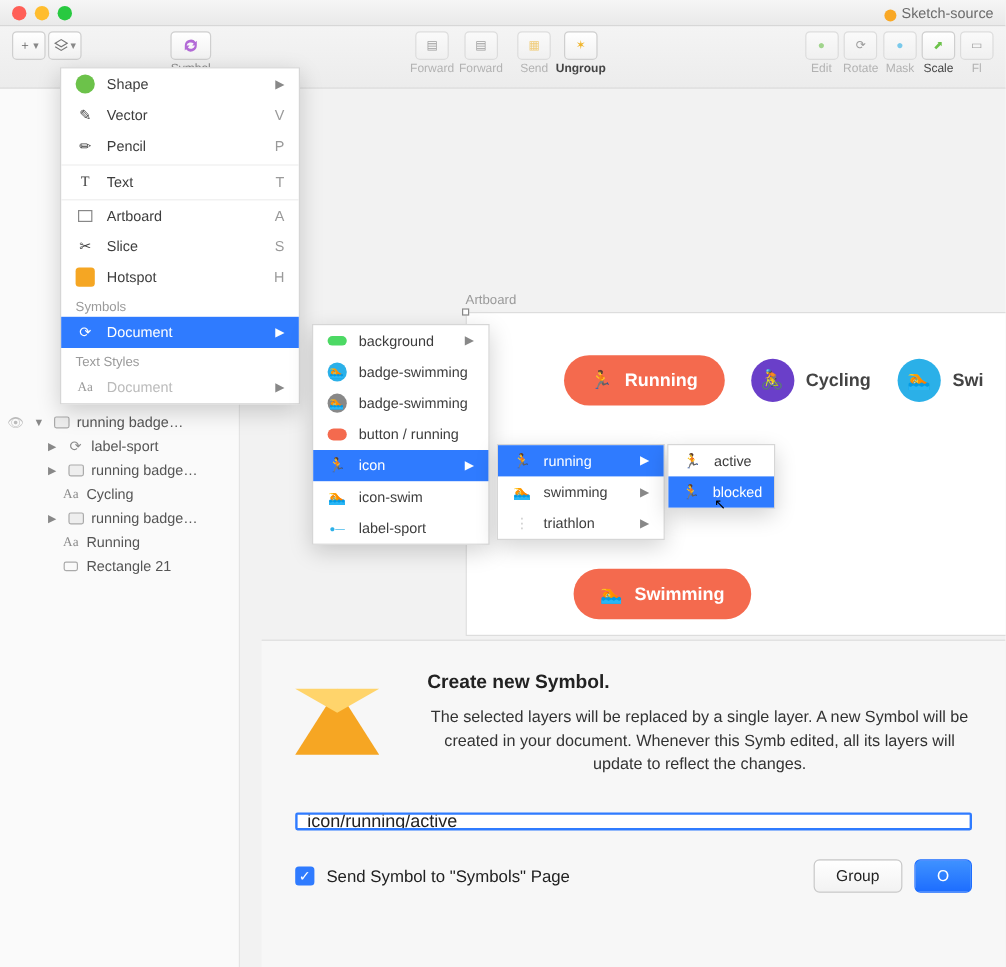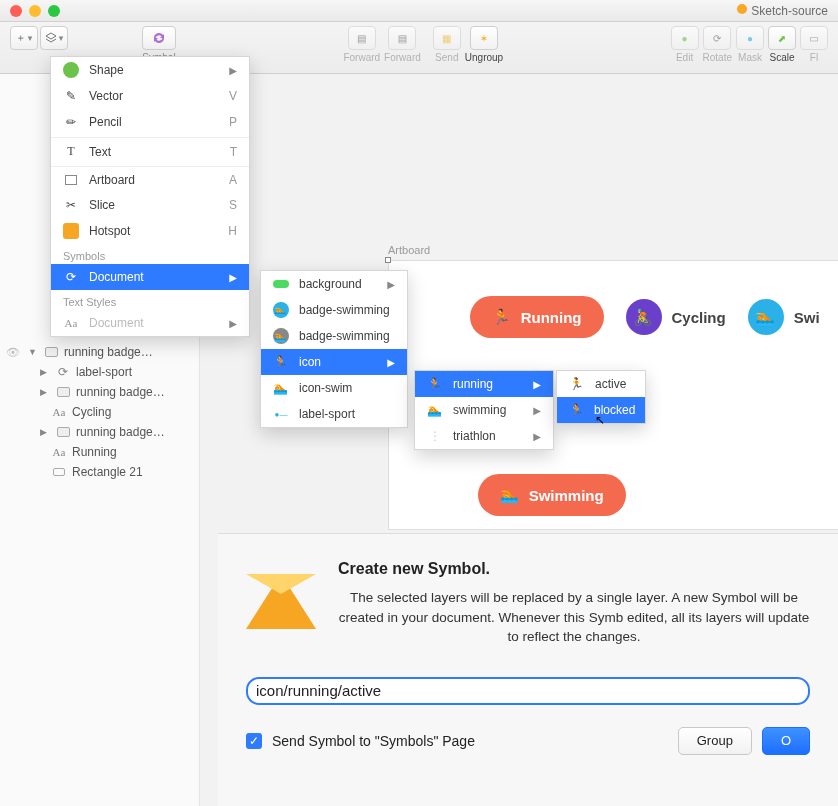--- a/index.html
+++ b/index.html
@@ -3,21 +3,21 @@
 <meta charset="utf-8">
 <style>
   * { box-sizing: border-box; margin: 0; padding: 0; font-family: -apple-system, "Helvetica Neue", Arial, sans-serif; }
   body { background: #f5f5f5; width: 838px; height: 806px; overflow: hidden; position: relative; }
 
   
   .titlebar { height: 22px; background: linear-gradient(#f6f6f6,#e9e9e9); display:flex; align-items:center; padding:0 10px; border-bottom:1px solid #d0d0d0;}
   .traffic { display:flex; gap:7px; }
   .tl { width:12px; height:12px; border-radius:50%; }
   .tl.red{background:#ff5f57;} .tl.yellow{background:#ffbd2e;} .tl.green{background:#28c940;}
-  .doc-title { margin-left:auto; font-size:12px; color:#6b6b6b; display:flex; align-items:flex-start; gap:4px;}
+  .doc-title { margin-left:auto; font-size:12px; color:#6b6b6b; display:flex; align-items:flex-end; gap:4px;}
   .sketch-dot{width:10px;height:10px;border-radius:50%;background:#f9a825;display:inline-block;}
 
   
   .toolbar { height: 52px; background: linear-gradient(#f4f4f4,#ececec); border-bottom:1px solid #cfcfcf; display:flex; align-items:flex-start; padding:4px 10px 0 10px; gap:4px; position:relative;}
   .tool-group{display:flex; flex-direction:column; align-items:center; font-size:10px; color:#8a8a8a;}
   .seg { display:flex; gap:2px; }
   .btn { height:24px; min-width:28px; border:1px solid #cfcfcf; background:linear-gradient(#fff,#f1f1f1); border-radius:4px; display:flex; align-items:center; justify-content:center; color:#666;}
   .btn.caret::after{content:"▾"; font-size:9px; margin-left:2px; color:#888;}
   .tool-label{margin-top:2px;}
   .spacer{flex:1;}
@@ -67,27 +67,27 @@
 
   .m1{left:50px; top:56px; width:200px;}
   .m2{left:260px; top:270px; width:148px;}
   .m3{left:414px; top:370px; width:140px;}
   .m4{left:556px; top:370px; width:90px;}
 
   .pill-ic,.mk-ic{width:16px;height:16px;border-radius:50%;display:inline-flex;align-items:center;justify-content:center;font-size:10px;}
 
   
   .dialog{position:absolute;left:218px;top:533px;width:620px;height:273px;background:#f7f7f7;border-top:1px solid #ddd;padding:26px 28px 20px 28px;}
-  .dialog .hdr{display:flex;gap:22px;}
+  .dialog .hdr{display:flex;gap:40px;}
   .diamond{width:70px;height:70px;position:relative;flex:none;margin-top:4px;}
   .diamond::before{content:"";position:absolute;left:0;top:10px;border-left:35px solid transparent;border-right:35px solid transparent;border-bottom:55px solid #f6a623;}
   .diamond::after{content:"";position:absolute;left:0;top:10px;border-left:35px solid transparent;border-right:35px solid transparent;border-top:20px solid #ffd46b;}
   .dialog h3{font-size:16px;font-weight:700;color:#222;margin-bottom:10px;}
   .dialog p{font-size:13.5px;color:#333;line-height:1.45;text-align:center;}
-  .name-input{margin-top:30px;width:100%;height:28px;border:2px solid #2f7bff;border-radius:13px;background:#fff;font-size:15px;padding:0 8px;color:#222;}
+  .name-input{margin-top:30px;width:100%;height:15px;border:2px solid #2f7bff;border-radius:2px;background:#fff;font-size:15px;padding:0 8px;color:#222;}
   .dlg-footer{display:flex;align-items:center;margin-top:22px;gap:10px;}
   .chk{width:16px;height:16px;border-radius:3px;background:#2f7bff;color:#fff;display:inline-flex;align-items:center;justify-content:center;font-size:12px;}
   .dlg-footer .lbl{font-size:14px;color:#222;font-weight:500;}
   .dlg-footer .sp{flex:1;}
   .macbtn{height:28px;padding:0 18px;border:1px solid #c8c8c8;border-radius:5px;background:linear-gradient(#fff,#f2f2f2);font-size:13px;color:#222;}
   .macbtn.primary{background:linear-gradient(#3f92ff,#1d6dff);color:#fff;border-color:#1d6dff;}
 
   svg{display:block;}
 </style>
 </head>
@@ -144,21 +144,21 @@
   <div class="tool-group faded" style="margin-left:8px;">
     <div class="btn">
         <span style="color:#f0b429;">▦</span>
       </div>
     <span class="tool-label">Send</span>
   </div>
   <div class="tool-group">
     <div class="btn">
         <span style="color:#f0b429;">✶</span>
       </div>
-    <span class="tool-label" style="color:#444;font-weight:400;">Ungroup</span>
+    <span class="tool-label" style="color:#444;font-weight:700;">Ungroup</span>
   </div>
 
   <div class="spacer"></div>
 
   <div class="tool-group faded">
     <div class="btn">
         <span style="color:#6cc24a;">●</span>
       </div>
     <span class="tool-label">Edit</span>
   </div>
@@ -332,20 +332,26 @@
         <span class="pill-ic" style="background:#2bb0e8;">🏊</span>
       </span>
     <span>badge-swimming</span>
   </div>
   <div class="row">
     <span class="mk">
         <span class="pill-ic" style="background:#888;">🏊</span>
       </span>
     <span>badge-swimming</span>
   </div>
+  <div class="row">
+    <span class="mk">
+        <span class="pill-ic" style="background:#f46a4e;width:22px;height:10px;border-radius:5px;"></span>
+      </span>
+    <span>button / running</span>
+  </div>
   <div class="row sel">
     <span class="mk">🏃</span>
     <span>icon</span>
     <span class="arrow">▶</span>
   </div>
   <div class="row">
     <span class="mk" style="color:#bbb;">🏊</span>
     <span>icon-swim</span>
   </div>
   <div class="row">

